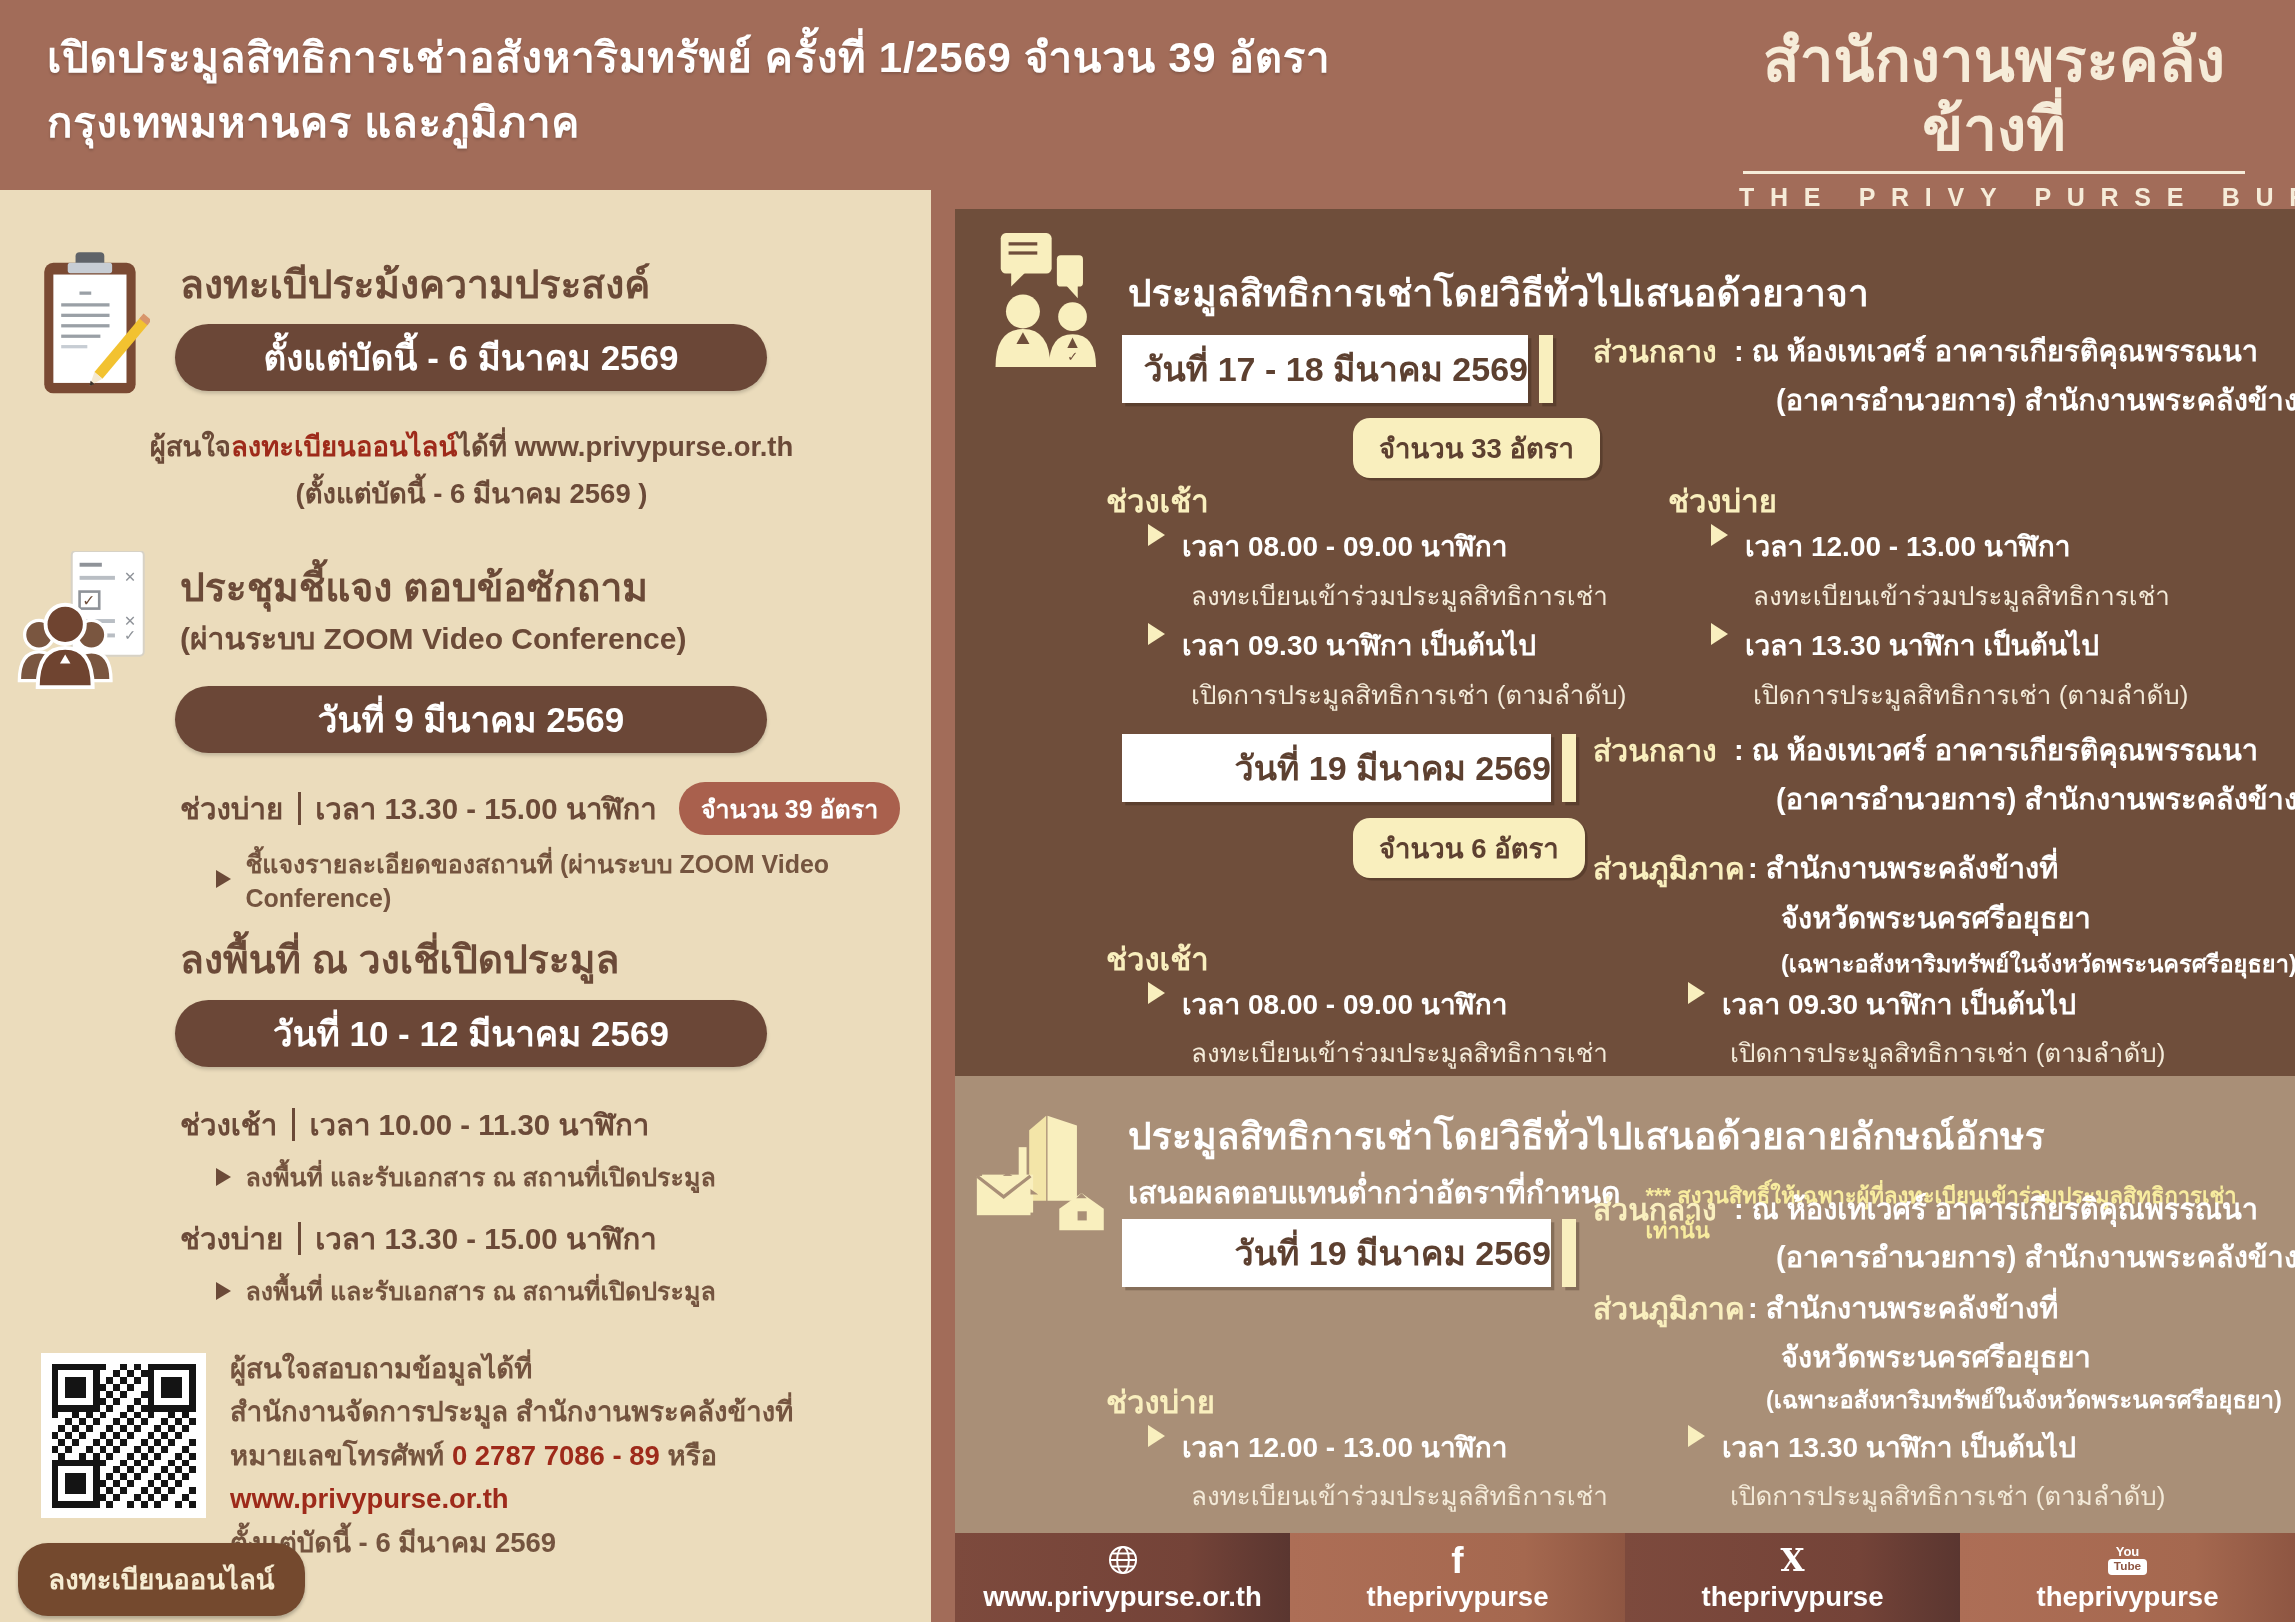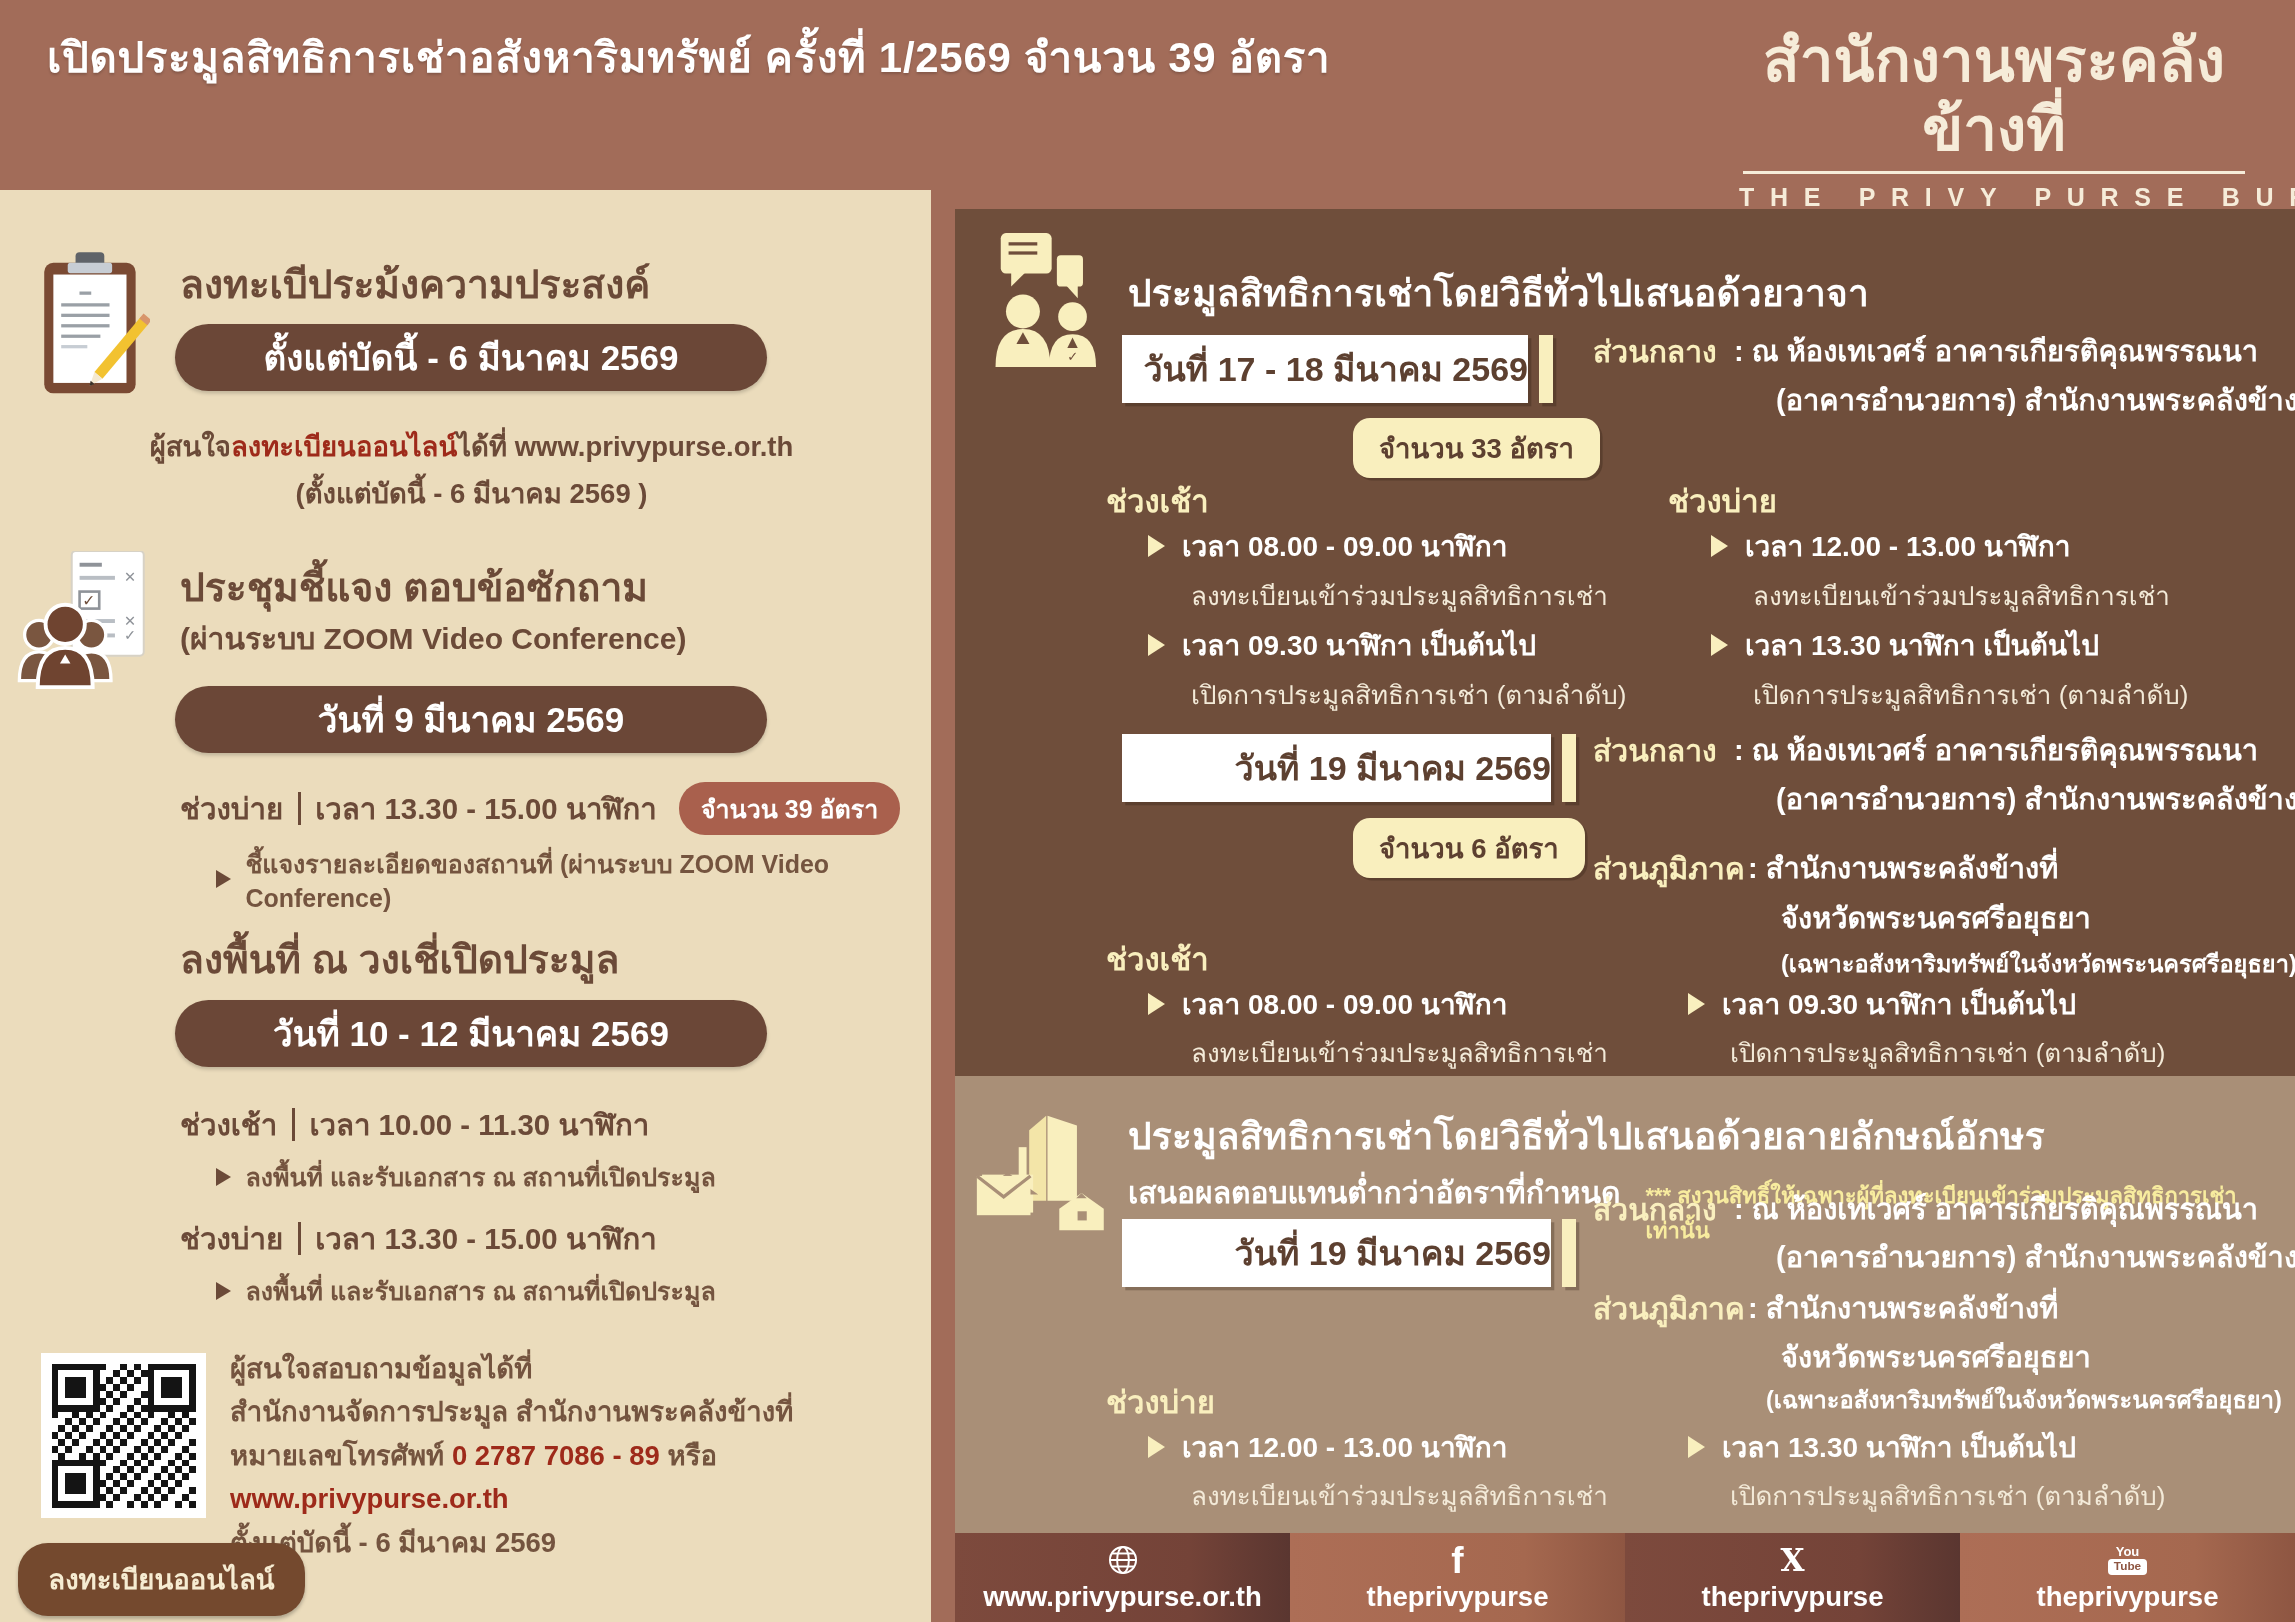--- a/index.html
+++ b/index.html
@@ -36,21 +36,21 @@
   
   .voice-panel{left:955px;top:209px;width:1340px;height:867px;background:#6f4e3b;}
   .r-heading{color:#ffffff;font-weight:700;font-size:37px;letter-spacing:0.3px;}
   .cream-box{background:#ffffff;color:#5d4030;font-weight:700;font-size:34px;display:flex;align-items:center;justify-content:flex-end;box-shadow:3.3px 3.3px 0 rgba(40,25,15,.28);}
   .accent-bar{background:#f9efbe;box-shadow:3.3px 3.3px 0 rgba(40,25,15,.28);}
   .badge-cream{background:#f9efbe;color:#5d4030;font-weight:700;font-size:27.5px;border-radius:17px;padding:7.9px 26px;display:inline-block;box-shadow:2.6px 2.6px 0 rgba(40,25,15,.28);}
   .label-y{color:#f9efbe;font-weight:700;font-size:30px;}
   .addr{color:#ffffff;font-size:29px;font-weight:600;white-space:nowrap;}
   .addr-sm{color:#ffffff;font-size:23.6px;font-weight:600;white-space:nowrap;}
   .sess-y{color:#f9efbe;font-weight:700;font-size:31px;}
-  .b-time{display:flex;align-items:center;color:#ffffff;font-size:28px;font-weight:600;white-space:nowrap;}
+  .b-time{display:flex;color:#ffffff;font-size:28px;font-weight:600;white-space:nowrap;}
   .tri-c{width:0;height:0;border-left:17px solid #f9efbe;border-top:11px solid transparent;border-bottom:11px solid transparent;margin-right:17px;flex:none;}
   .b-desc{color:#f3ead8;font-size:26px;font-weight:500;white-space:nowrap;}
   
   .written-panel{left:955px;top:1076px;width:1340px;height:457px;background:#a98f77;}
   .note-y{color:#f8ec9f;font-size:22px;font-weight:600;}
   .sub-row{display:flex;align-items:baseline;}
   .w-sub{color:#ffffff;font-weight:700;font-size:30px;margin-right:25px;white-space:nowrap;}
   
   .footer{left:955px;top:1533px;width:1340px;height:90px;display:flex;}
   .fcell{flex:1;display:flex;flex-direction:column;align-items:center;justify-content:center;gap:3.9px;color:#ffffff;}
@@ -63,20 +63,21 @@
   .yt{display:flex;flex-direction:column;align-items:center;line-height:1;}
   .yt-you{font-size:13px;font-weight:700;}
   .yt-tube{background:#ffffff;color:#8e5642;border-radius:3.9px;font-size:11.8px;font-weight:700;padding:2px 5.9px;margin-top:1.3px;}
 </style>
 </head>
 <body>
 
 <div class="abs header">
   <div class="abs header-title">
     <div>เปิดประมูลสิทธิการเช่าอสังหาริมทรัพย์ ครั้งที่ 1/2569 จำนวน 39 อัตรา</div>
+    <div>กรุงเทพมหานคร และภูมิภาค</div>
   </div>
   <div class="abs logo">
     <div class="logo-thai">สำนักงานพระคลังข้างที่</div>
     <div class="logo-rule"></div>
     <div class="logo-en">THE PRIVY PURSE BUREAU</div>
   </div>
 </div>
 
 <div class="abs left-panel">
 

